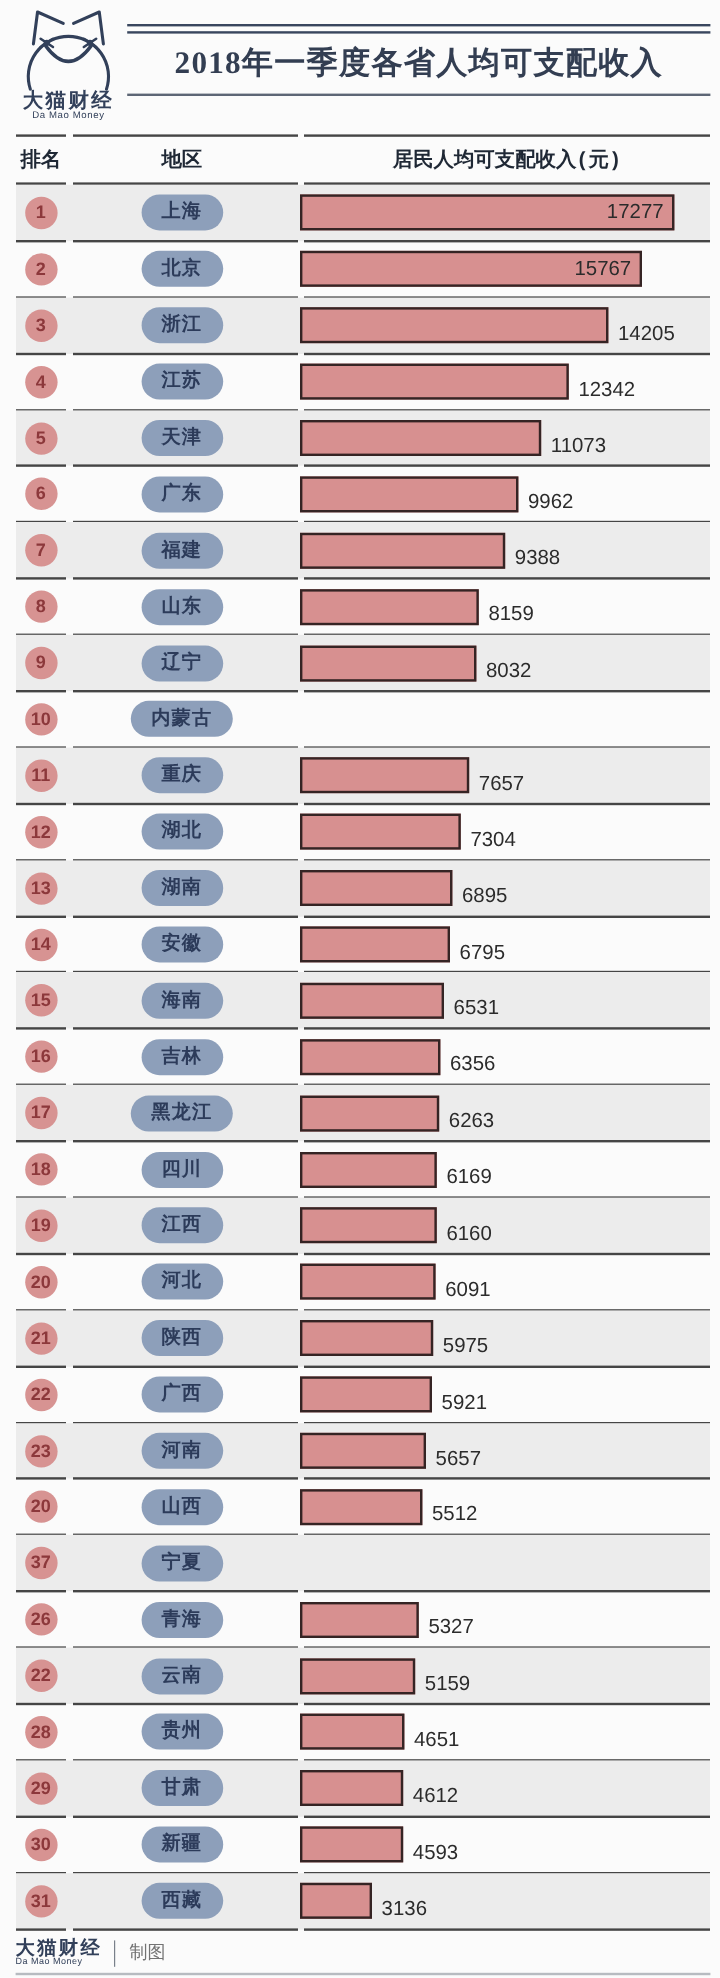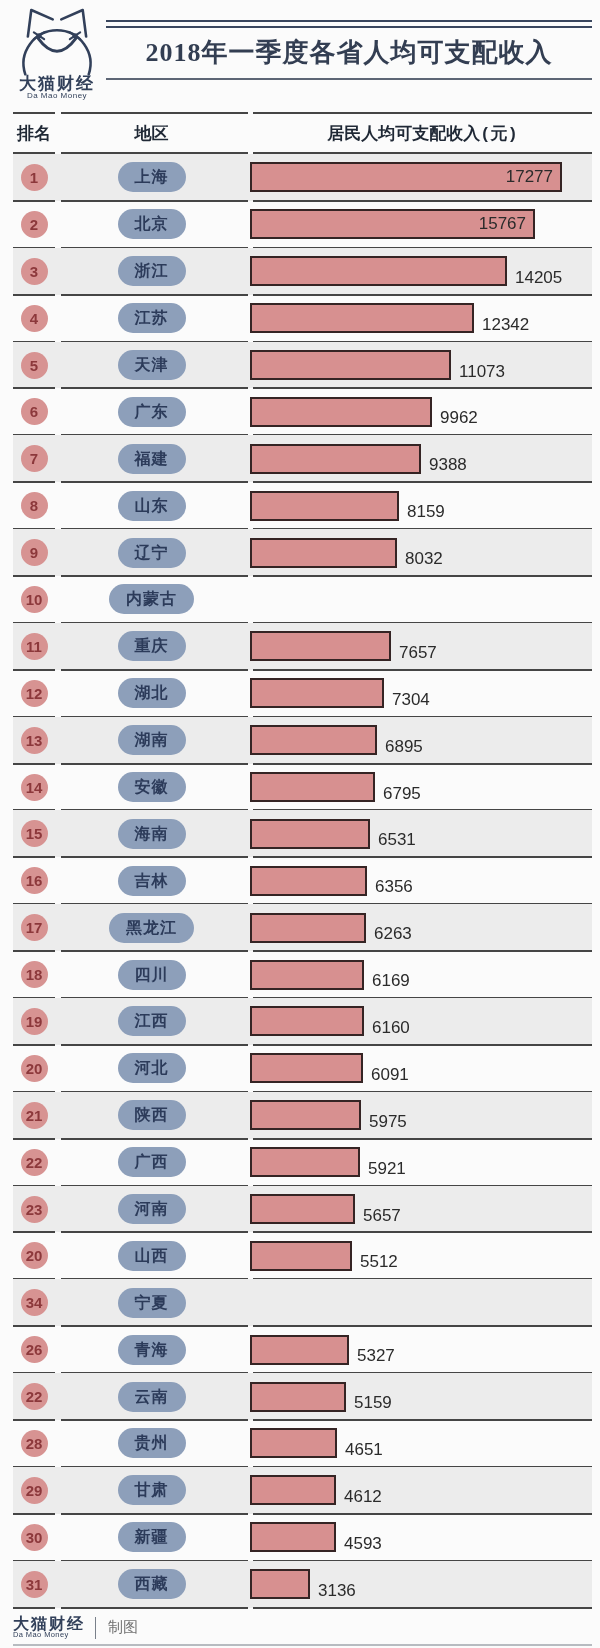--- a/index.html
+++ b/index.html
@@ -408,21 +408,21 @@
         <span class="pill">山西</span>
       </div>
       <div class="bar-cell">
         <div class="bar" style="width: 98px;"></div>
         <span class="val outside">5512</span>
       </div>
     </div>
 
     <div class="row odd">
       <div class="rank-cell">
-        <span class="rank-badge">34</span>
+        <span class="rank-badge">37</span>
       </div>
       <div class="region-cell">
         <span class="pill">宁夏</span>
       </div>
     </div>
 
     <div class="row even">
       <div class="rank-cell">
         <span class="rank-badge">26</span>
       </div>

